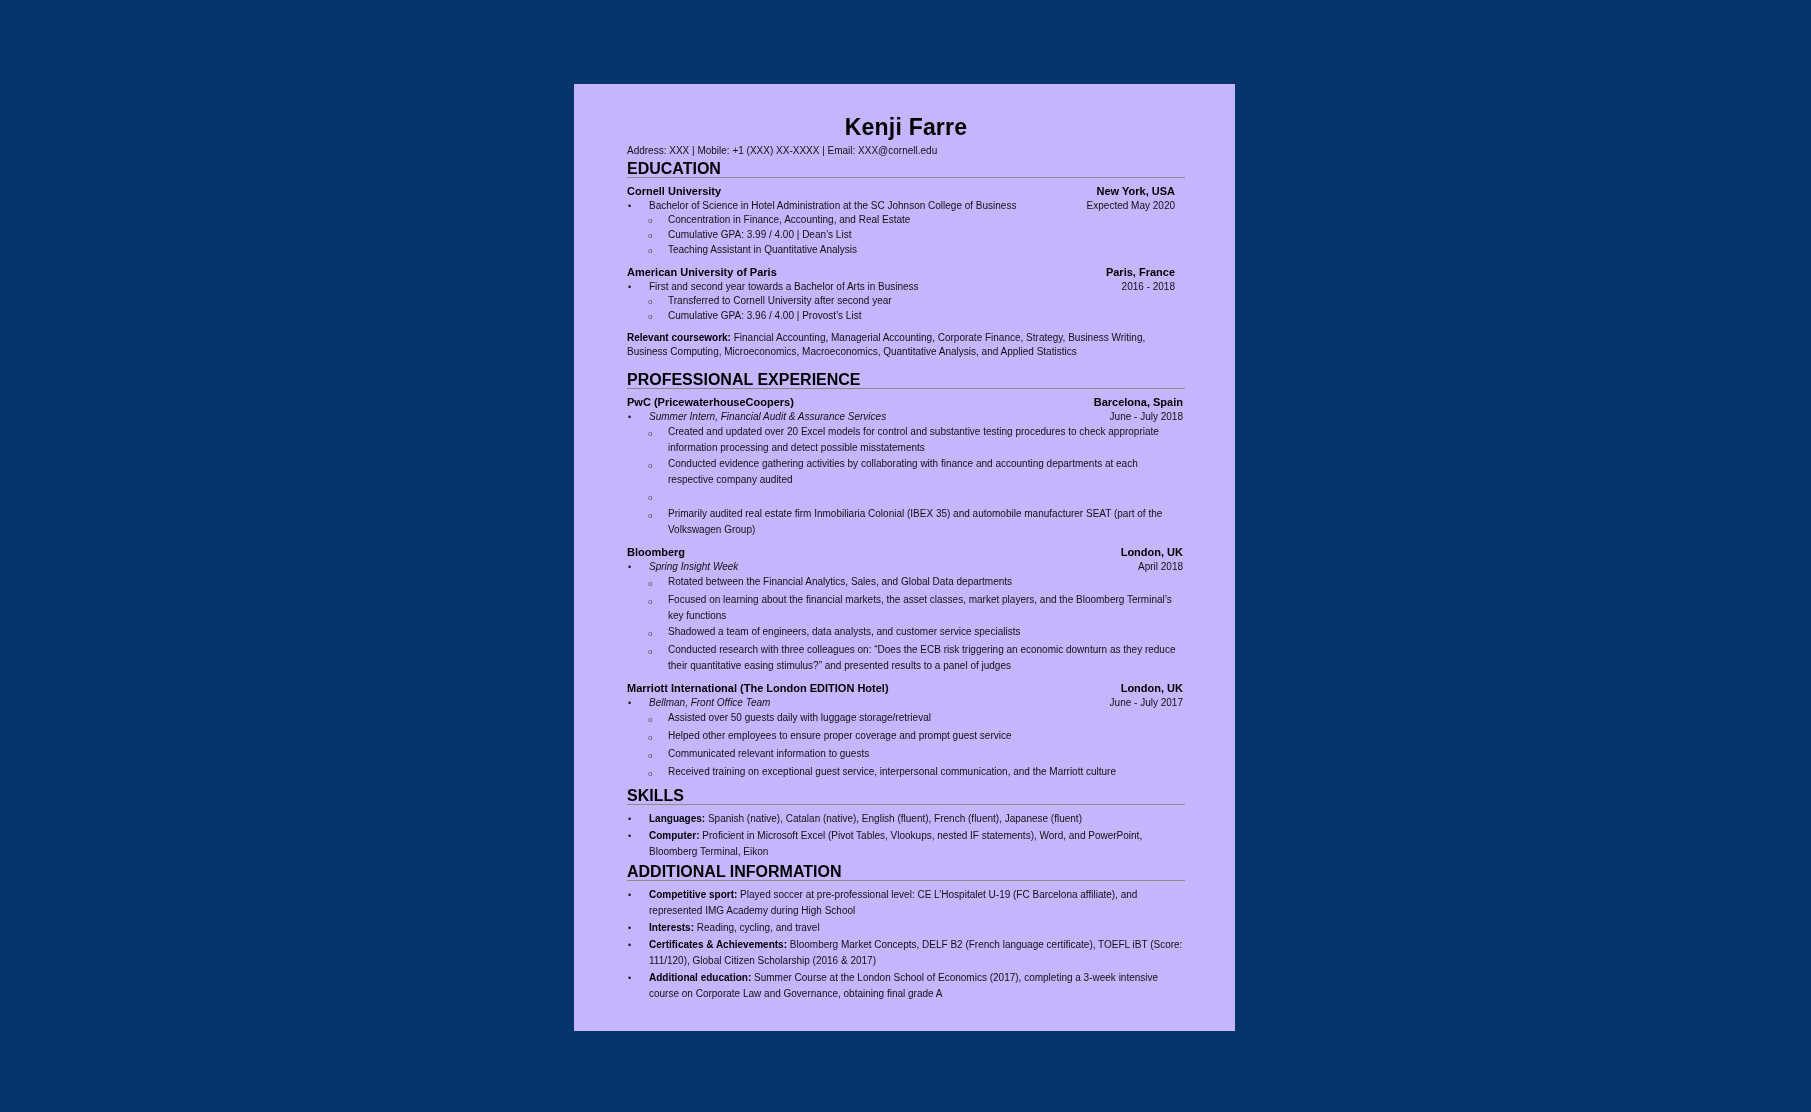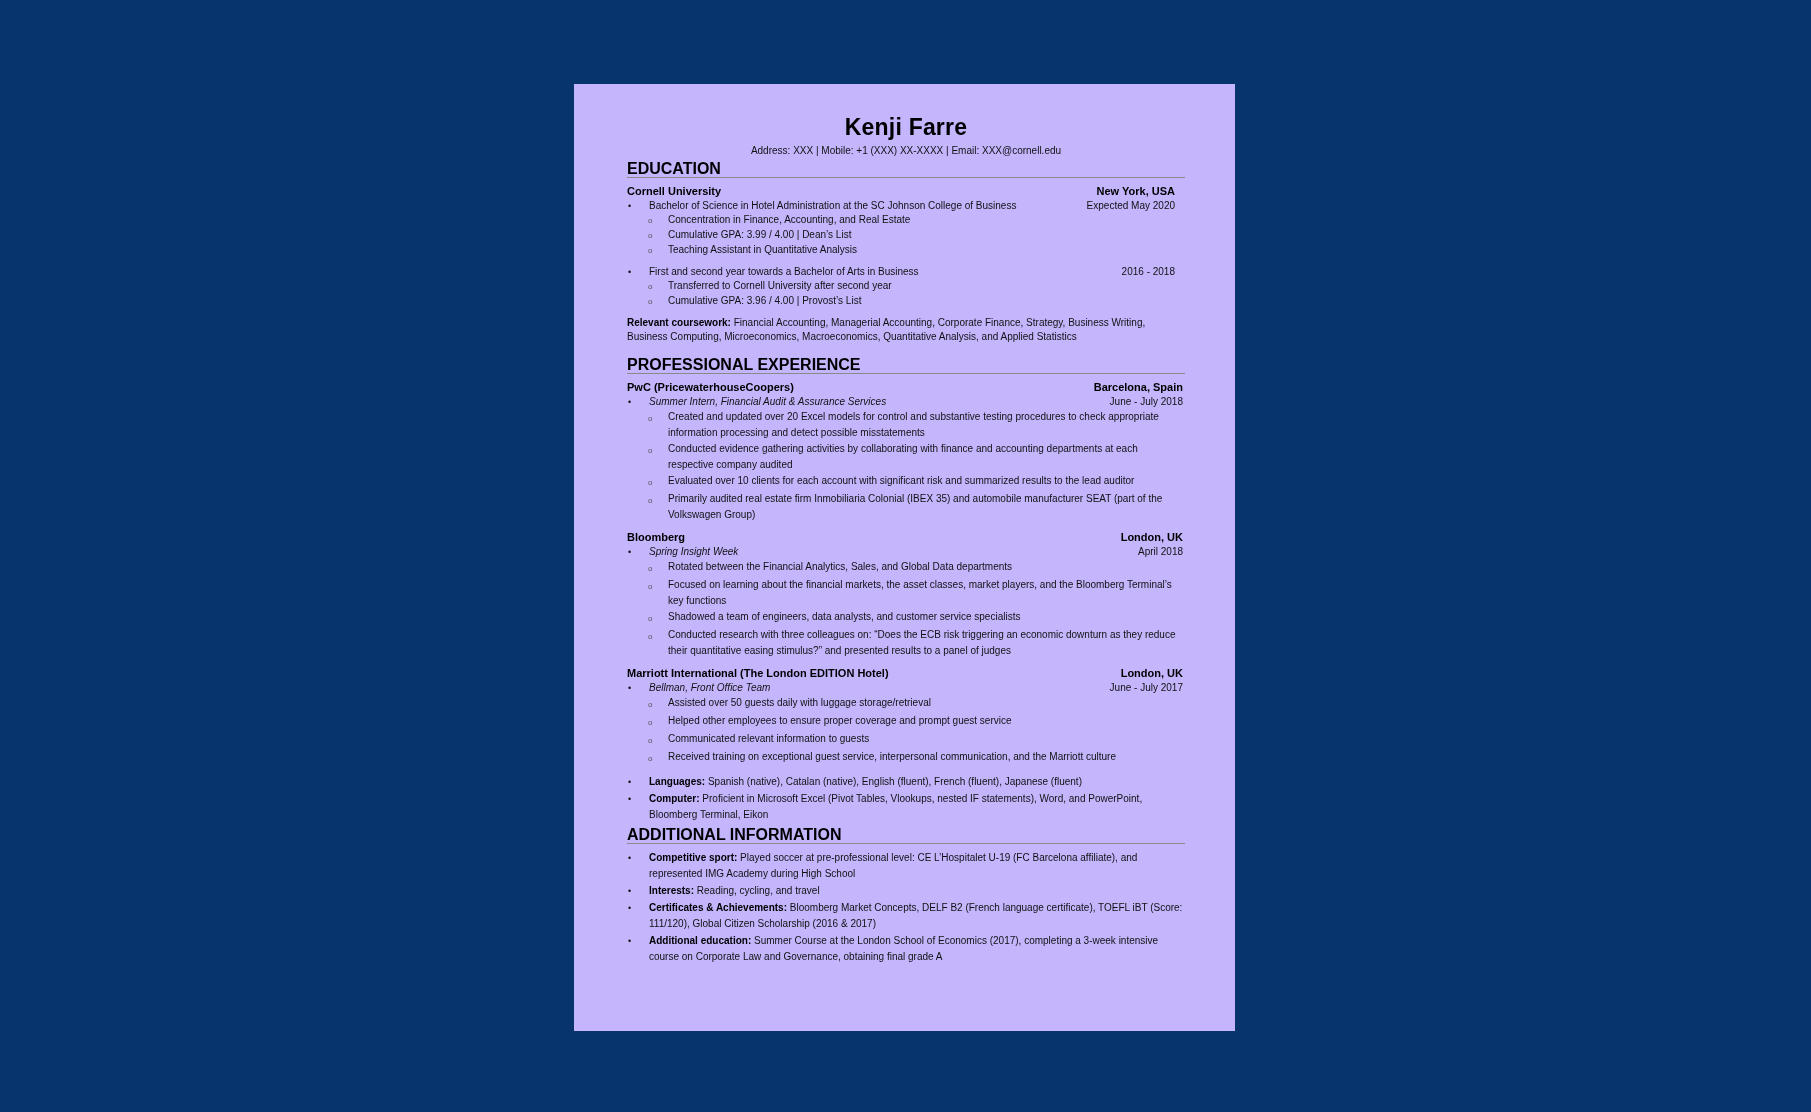--- a/index.html
+++ b/index.html
@@ -23,21 +23,20 @@
   }
   .name {
     text-align: center;
     font-size: 23px;
     font-weight: bold;
     line-height: 26px;
     letter-spacing: 0.2px;
     color: #000;
   }
   .contact {
-    text-align: center;
     font-size: 10px;
     line-height: 13px;
     margin-top: 4px;
     color: #111;
   }
   .section-title {
     font-size: 16px;
     font-weight: bold;
     line-height: 14px;
     color: #000;
@@ -121,20 +120,24 @@
             <span class="sb">o</span>
             <span>Cumulative GPA: 3.99 / 4.00 | Dean’s List</span>
           </div>
         <div class="sub">
             <span class="sb">o</span>
             <span>Teaching Assistant in Quantitative Analysis</span>
           </div>
       </div>
 
       <div class="entry">
+        <div class="entry-head">
+          <span>American University of Paris</span>
+          <span class="right-col">Paris, France</span>
+        </div>
         <div class="row">
           <div class="left">
             <span class="bullet">•</span>
             <span>First and second year towards a Bachelor of Arts in Business</span>
           </div>
           <span class="right-col">2016 - 2018</span>
         </div>
         <div class="sub">
             <span class="sb">o</span>
             <span>Transferred to Cornell University after second year</span>
@@ -168,21 +171,20 @@
         <div class="sub">
             <span class="sb">o</span>
             <span>Created and updated over 20 Excel models for control and substantive testing procedures to check appropriate information processing and detect possible misstatements</span>
           </div>
         <div class="sub">
             <span class="sb">o</span>
             <span>Conducted evidence gathering activities by collaborating with finance and accounting departments at each respective company audited</span>
           </div>
         <div class="sub">
             <span class="sb">o</span>
-            <span>Evaluated over 10 clients for each account with significant risk and summarized results to the lead auditor</span>
           </div>
         <div class="sub">
             <span class="sb">o</span>
             <span>Primarily audited real estate firm Inmobiliaria Colonial (IBEX 35) and automobile manufacturer SEAT (part of the Volkswagen Group)</span>
           </div>
       </div>
 
       <div class="entry">
         <div class="entry-head">
           <span>Bloomberg</span>
@@ -238,20 +240,21 @@
             <span>Communicated relevant information to guests</span>
           </div>
         <div class="sub">
             <span class="sb">o</span>
             <span>Received training on exceptional guest service, interpersonal communication, and the Marriott culture</span>
           </div>
       </div>
     </div>
 
     <div>
+      <div class="section-title">SKILLS</div>
       <div class="list-item">
         <span class="bullet">•</span>
         <span><b>Languages:</b><span> Spanish (native), Catalan (native), English (fluent), French (fluent), Japanese (fluent)</span></span>
       </div>
       <div class="list-item">
         <span class="bullet">•</span>
         <span><b>Computer:</b><span> Proficient in Microsoft Excel (Pivot Tables, Vlookups, nested IF statements), Word, and PowerPoint, Bloomberg Terminal, Eikon</span></span>
       </div>
     </div>
 

